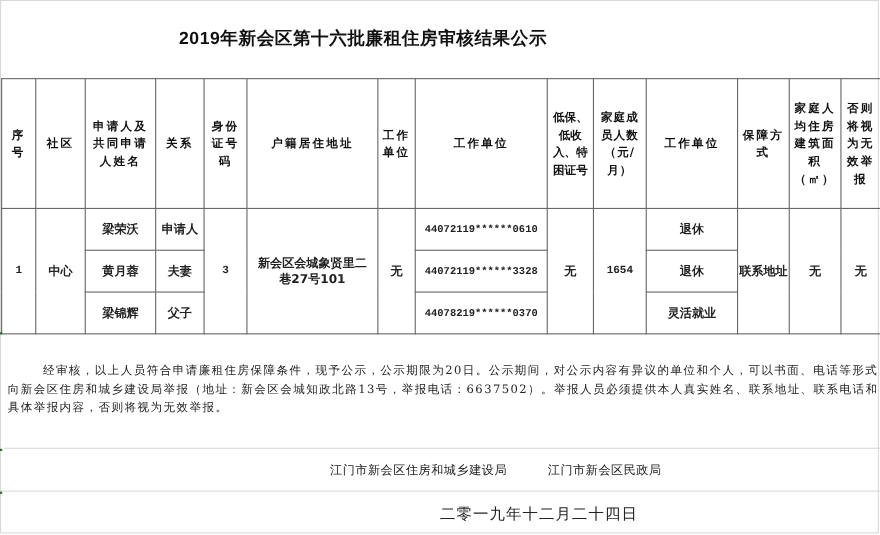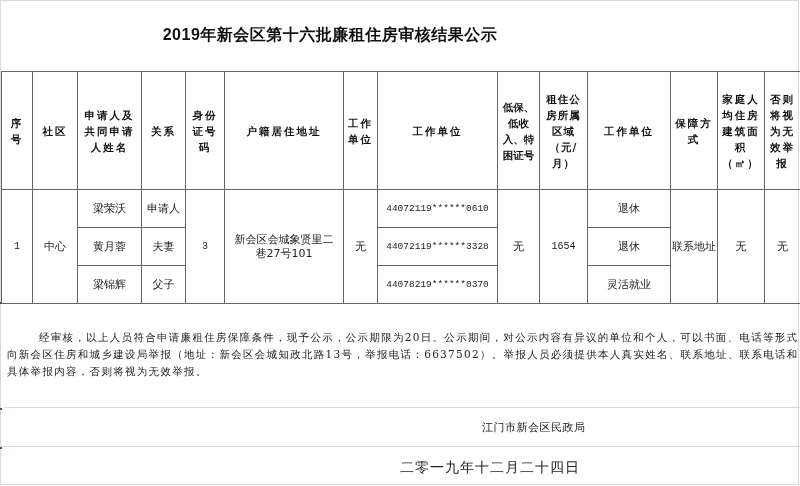--- a/index.html
+++ b/index.html
@@ -10,35 +10,35 @@
   .title { position:absolute; left:0; top:0; width:660px; height:71px;
            display:flex; align-items:center; justify-content:center;
            font-family:"Liberation Sans", "DejaVu Sans", sans-serif;
            font-weight:bold; font-size:16px; letter-spacing:0.5px; }
   table.grid { position:absolute; left:1px; top:71px; border-collapse:collapse;
                table-layout:fixed; width:799px; }
   table.grid td, table.grid th { border:1.5px solid #666; padding:0; text-align:center;
                vertical-align:middle; box-sizing:border-box; overflow:hidden; }
   table.grid th { font-weight:bold; font-size:10.5px; line-height:16px; letter-spacing:2px;
                   font-family:"DejaVu Serif", serif; }
-  table.grid td { font-weight:normal; font-size:11px; line-height:14px; color:#222; }
+  table.grid td { font-weight:bold; font-size:11px; line-height:14px; color:#222; }
   table.grid td.mono { font-family:"Liberation Mono", "DejaVu Sans Mono", monospace; font-size:9.5px; }
   table.grid td.num { font-family:"Liberation Mono", "DejaVu Sans Mono", monospace; font-size:10px; }
   .head-row { height:118px; }
   .data-row { height:38px; }
   .hcell { display:inline-block; }
   .notice { position:absolute; left:4px; top:302px; width:800px; height:106px;
             border-bottom:1px solid #d9d9d9; box-sizing:border-box; }
   .notice p { position:absolute; left:3px; top:27px; width:792px; margin:0;
               font-family:"DejaVu Serif", serif; font-size:10.5px; line-height:17px;
               letter-spacing:1.3px; text-indent:32px; color:#222; }
   .sign { position:absolute; left:0; top:408px; width:800px; height:39px;
           border-bottom:1px solid #d9d9d9; box-sizing:border-box; }
   .sign span { position:absolute; left:300px; top:12px; font-size:11px; letter-spacing:0.5px; color:#222; }
-  .sign span.second { left:482px; }
+  .sign span.second { left:498px; }
   .date { position:absolute; left:0; top:447px; width:800px; height:38px; }
   .date span { position:absolute; left:400px; top:12px; font-size:14px; letter-spacing:1px; color:#222; }
   .green-tick { position:absolute; left:0; width:2px; height:2px; background:#1a7a1a; }
 </style>
 </head>
 <body>
 
 <div class="frame"></div>
 
 <div class="title">2019年新会区第十六批廉租住房审核结果公示</div>
@@ -64,21 +64,21 @@
       <tr class="head-row">
     <th><span class="hcell" style="width:24px">序号</span></th>
     <th><span class="hcell" style="width:30px">社区</span></th>
     <th><span class="hcell" style="width:52px">申请人及共同申请人姓名</span></th>
     <th><span class="hcell" style="width:30px">关系</span></th>
     <th><span class="hcell" style="width:26px">身份证号码</span></th>
     <th><span class="hcell" style="width:100px">户籍居住地址</span></th>
     <th><span class="hcell" style="width:26px">工作单位</span></th>
     <th><span class="hcell" style="width:100px">工作单位</span></th>
     <th><span class="hcell" style="width:40px;letter-spacing:0">低保、低收入、特困证号</span></th>
-    <th><span class="hcell" style="width:42px;letter-spacing:1px">租住公房所属区域（元/月）</span></th>
+    <th><span class="hcell" style="width:42px;letter-spacing:1px">家庭成员人数（元/月）</span></th>
     <th><span class="hcell" style="width:70px">工作单位</span></th>
     <th><span class="hcell" style="width:40px">保障方式</span></th>
     <th><span class="hcell" style="width:40px">家庭人均住房建筑面积（㎡）</span></th>
     <th><span class="hcell" style="width:28px">否则将视为无效举报</span></th>
   </tr>
   <tr class="data-row">
     <td rowspan="3" class="num">1</td>
     <td rowspan="3">中心</td>
     <td>梁荣沃</td>
     <td>申请人</td>
@@ -106,20 +106,21 @@
     <td>灵活就业</td>
   </tr>
 </tbody>
   </table>
 
 <div class="notice">
   <p>经审核，以上人员符合申请廉租住房保障条件，现予公示，公示期限为20日。公示期间，对公示内容有异议的单位和个人，可以书面、电话等形式向新会区住房和城乡建设局举报（地址：新会区会城知政北路13号，举报电话：6637502）。举报人员必须提供本人真实姓名、联系地址、联系电话和具体举报内容，否则将视为无效举报。</p>
 </div>
 
 <div class="sign">
+  <span>江门市新会区住房和城乡建设局</span>
   <span class="second">江门市新会区民政局</span>
 </div>
 
 <div class="date">
   <span>二零一九年十二月二十四日</span>
 </div>
 
 <div class="green-tick" style="top:302px"></div>
 <div class="green-tick" style="top:408px"></div>
 <div class="green-tick" style="top:447px"></div>

